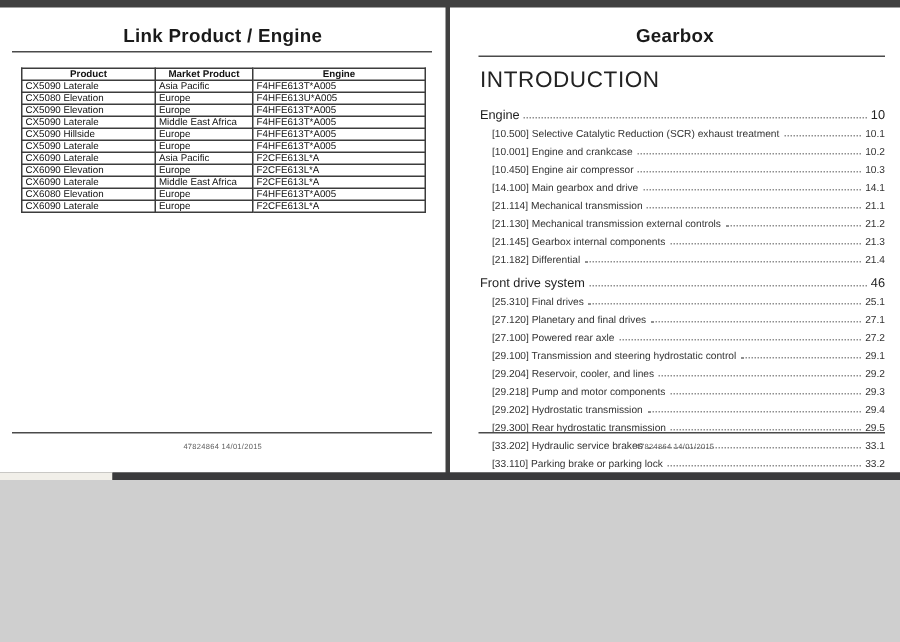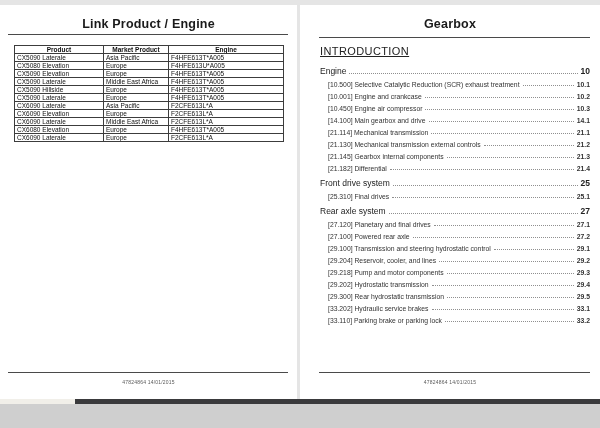--- a/index.html
+++ b/index.html
@@ -1,18 +1,18 @@
 <!DOCTYPE html>
 <html><head>
 <meta charset="utf-8">
 <style>
   * { margin:0; padding:0; box-sizing:border-box; }
   body { font-family:"Liberation Sans","DejaVu Sans",sans-serif; background:#cfcfcf; }
 
-  .screen { position:relative; width:600px; height:404px; background:#e5e5e5; overflow:hidden; }
+  .screen { position:relative; width:600px; height:320px; background:#404040; overflow:hidden; }
 
   .page { position:absolute; top:5px; bottom:5px; background:#ffffff; }
   .page.left  { left:0;     width:297px; }
   .page.right { left:300px; width:300px; }
 
   .page-title { margin-top:12px; text-align:center; font-weight:bold; font-size:12.5px; color:#1a1a1a; letter-spacing:.2px; }
   .title-rule { position:absolute; border-top:1px solid #4a4a4a; }
   .left  .title-rule { left:8px;  right:9px;  top:29px; }
   .right .title-rule { left:19px; right:10px; top:32px; }
 
@@ -25,27 +25,27 @@
   col.c-product { width:89px; } col.c-market { width:65px; } col.c-engine { width:115px; }
 
   
   .footer-rule { position:absolute; left:8px; right:9px; bottom:26px; border-top:1px solid #4a4a4a; }
   .right .footer-rule { left:19px; right:10px; }
   .page-footer { position:absolute; left:0; right:0; bottom:14px; text-align:center;
     font-size:5px; color:#5a5a5a; letter-spacing:.2px; }
 
   
   .toc { position:absolute; left:20px; right:10px; top:40px; }
-  .toc-intro { font-size:11px; color:#222; letter-spacing:.4px; margin-bottom:6px;text-decoration:underline; }
+  .toc-intro { font-size:15px; color:#222; letter-spacing:.4px; margin-bottom:6px; }
   .toc-row { display:flex; align-items:flex-end; color:#222; }
   .toc-row.top { margin-top:3px; height:13px; font-size:8.5px; }
   .toc-row.sub { height:12px; font-size:6.8px; color:#333; padding-left:8px; }
   .toc-row .lbl { white-space:nowrap; }
   .toc-row .leader { flex:1; border-bottom:1px dotted #8f8f8f; margin:0 3px 2px 3px; min-width:8px; }
-  .toc-row .pg { white-space:nowrap;font-weight:bold; }
+  .toc-row .pg { white-space:nowrap; }
 
   
   .bottom-strip-light { position:absolute; left:0; bottom:0; width:75px; height:5px; background:#f1efe9; }
   .bottom-strip-dark  { position:absolute; left:75px; right:0; bottom:0; height:5px; background:#3a3a3c; }
 </style>
 </head>
 <body>
 
 <div class="screen">
 
@@ -176,31 +176,26 @@
           <span class="pg">21.3</span>
         </div>
         <div class="toc-row sub">
           <span class="lbl">[21.182] Differential</span>
           <span class="leader"></span>
           <span class="pg">21.4</span>
         </div>
         <div class="toc-row top">
           <span class="lbl">Front drive system</span>
           <span class="leader"></span>
-          <span class="pg">25</span>
+          <span class="pg">46</span>
         </div>
         <div class="toc-row sub">
           <span class="lbl">[25.310] Final drives</span>
           <span class="leader"></span>
           <span class="pg">25.1</span>
-        </div>
-        <div class="toc-row top">
-          <span class="lbl">Rear axle system</span>
-          <span class="leader"></span>
-          <span class="pg">27</span>
         </div>
         <div class="toc-row sub">
           <span class="lbl">[27.120] Planetary and final drives</span>
           <span class="leader"></span>
           <span class="pg">27.1</span>
         </div>
         <div class="toc-row sub">
           <span class="lbl">[27.100] Powered rear axle</span>
           <span class="leader"></span>
           <span class="pg">27.2</span>

